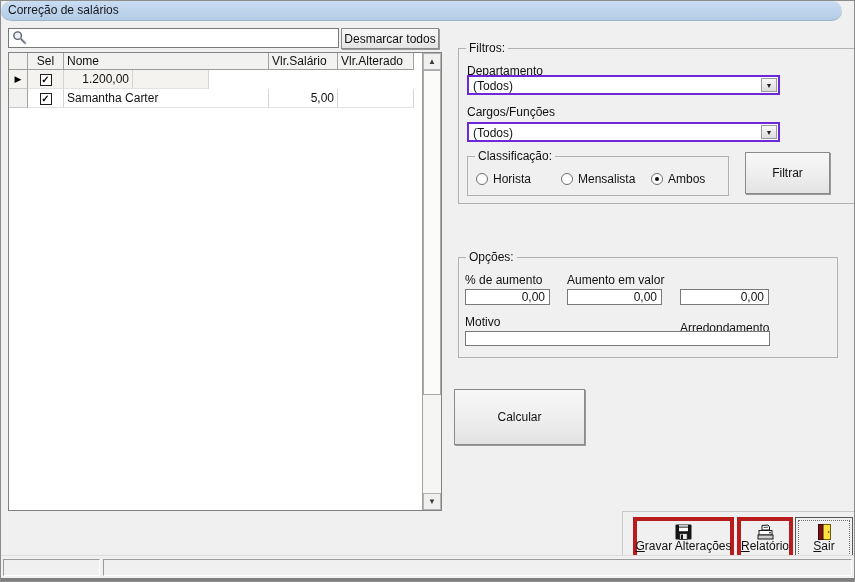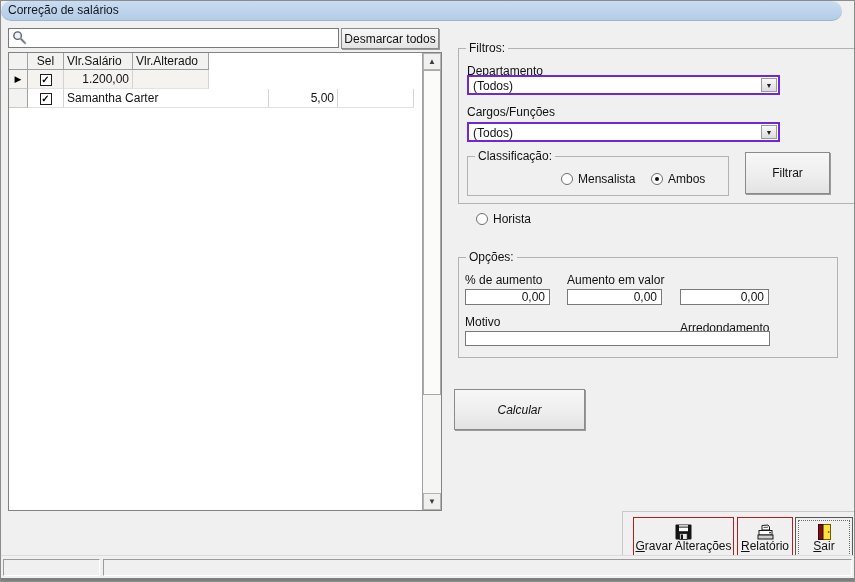--- a/index.html
+++ b/index.html
@@ -93,21 +93,21 @@
     border:1px solid #6e6e6e; position:relative; }
   .radio.on::after { content:""; position:absolute; left:3px; top:3px; width:4px; height:4px;
     border-radius:50%; background:#111; }
 
   label.fieldlbl { font-size:12px; color:#111; display:block; }
 
   
   #action-panel { left:621px; top:510px; width:233px; height:48px;
     border-top:1px solid #c9c9c9; border-left:1px solid #c9c9c9; background:#f0f0f0; }
   .bottom-btn { position:absolute; top:5px; height:42px; background:#f0f0f0;
-    border:1px solid #b91c1c; display:flex; flex-direction:column; align-items:center;
+    border:4px solid #b91c1c; display:flex; flex-direction:column; align-items:center;
     justify-content:center; gap:0px; font-size:12px; white-space:nowrap; }
   .bottom-btn .lbl { line-height:13px; }
   .bottom-btn.focused { border:1px solid #565656; outline:1px dotted #6b6b6b; outline-offset:-4px; }
   .accel { text-decoration:underline; }
 
   
   #statusbar { left:0; right:0; bottom:0; height:26px; background:#f0f0f0;
     border-top:1px solid #dcdcdc; }
   .sb-panel { position:absolute; top:3px; height:17px; background:#f0f0f0;
     border:1px solid; border-color:#9b9b9b #ffffff #ffffff #9b9b9b; }
@@ -132,20 +132,21 @@
       <line x1="9.2" y1="9.2" x2="13.4" y2="13.4" stroke="#5b646d" stroke-width="1"></line>
     </svg>
   </span>
   <button class="btn abs" style="left:340px; top:27px; width:98px; height:21px;">Desmarcar todos</button>
 
   <div id="grid" class="abs">
 
     <div class="grow">
       <div class="hcell c-ind"></div>
       <div class="hcell c-sel" style="text-align:center;">Sel</div>
+      <div class="hcell c-nome">Nome</div>
       <div class="hcell c-sal">Vlr.Salário</div>
       <div class="hcell c-alt">Vlr.Alterado</div>
     </div>
 
     <div class="grow row-sel">
       <div class="bcell ind c-ind">
         <span class="tri">▶</span>
       </div>
       <div class="bcell c-sel">
         <span class="check">✓</span>
@@ -181,21 +182,21 @@
     </div>
 
     <label class="fieldlbl abs" style="left:8px; top:56px;">Cargos/Funções</label>
     <div class="combo abs" style="left:8px; top:73px; width:313px; height:20px;">
       <span class="combo-text">(Todos)</span>
       <span class="combo-btn">▼</span>
     </div>
 
     <div class="groupbox abs" style="left:8px; top:107px; width:262px; height:40px;">
       <span class="gb-legend">Classificação:</span>
-      <div class="radio-item" style="left:8px; top:15px;margin-top:40px;">
+      <div class="radio-item" style="left:8px; top:15px;">
         <span class="radio"></span>
         <span>Horista</span>
       </div>
       <div class="radio-item" style="left:93px; top:15px;">
         <span class="radio"></span>
         <span>Mensalista</span>
       </div>
       <div class="radio-item" style="left:183px; top:15px;">
         <span class="radio on"></span>
         <span>Ambos</span>
@@ -214,21 +215,21 @@
     <label class="fieldlbl abs" style="left:108px; top:15px;">Aumento em valor</label>
     <input class="edit num abs" style="left: 108px; top: 31px; width: 95px; height: 16px;" value="0,00">
 
     <label class="fieldlbl abs" style="left:221px; top:15px;margin-top:48px;">Arredondamento</label>
     <input class="edit num abs" style="left: 221px; top: 31px; width: 89px; height: 16px;" value="0,00">
 
     <label class="fieldlbl abs" style="left:6px; top:57px;">Motivo</label>
     <input class="edit abs" style="left: 6px; top: 73px; width: 305px; height: 15px;" value="">
   </div>
 
-  <button class="btn abs" style="left:453px; top:388px; width:131px; height:41px;font-style:italic;">Calcular</button>
+  <button class="btn abs" style="left:453px; top:388px; width:131px; height:56px;">Calcular</button>
 
   <div id="action-panel" class="abs">
     <div class="bottom-btn" style="left:10px; width:101px;">
       <span>
         <svg width="17" height="16" viewBox="0 0 17 16">
           <rect x="0.5" y="0.5" width="16" height="15" rx="1" fill="#141414"></rect>
           <rect x="4" y="1.2" width="9" height="6" fill="#ffffff"></rect>
           <rect x="4" y="2.6" width="9" height="1" fill="#141414"></rect>
           <rect x="4.8" y="9.5" width="7.4" height="6" fill="#e9e9e9" stroke="#141414" stroke-width="0.8"></rect>
           <rect x="6" y="10.5" width="2" height="4.5" fill="#141414"></rect>

